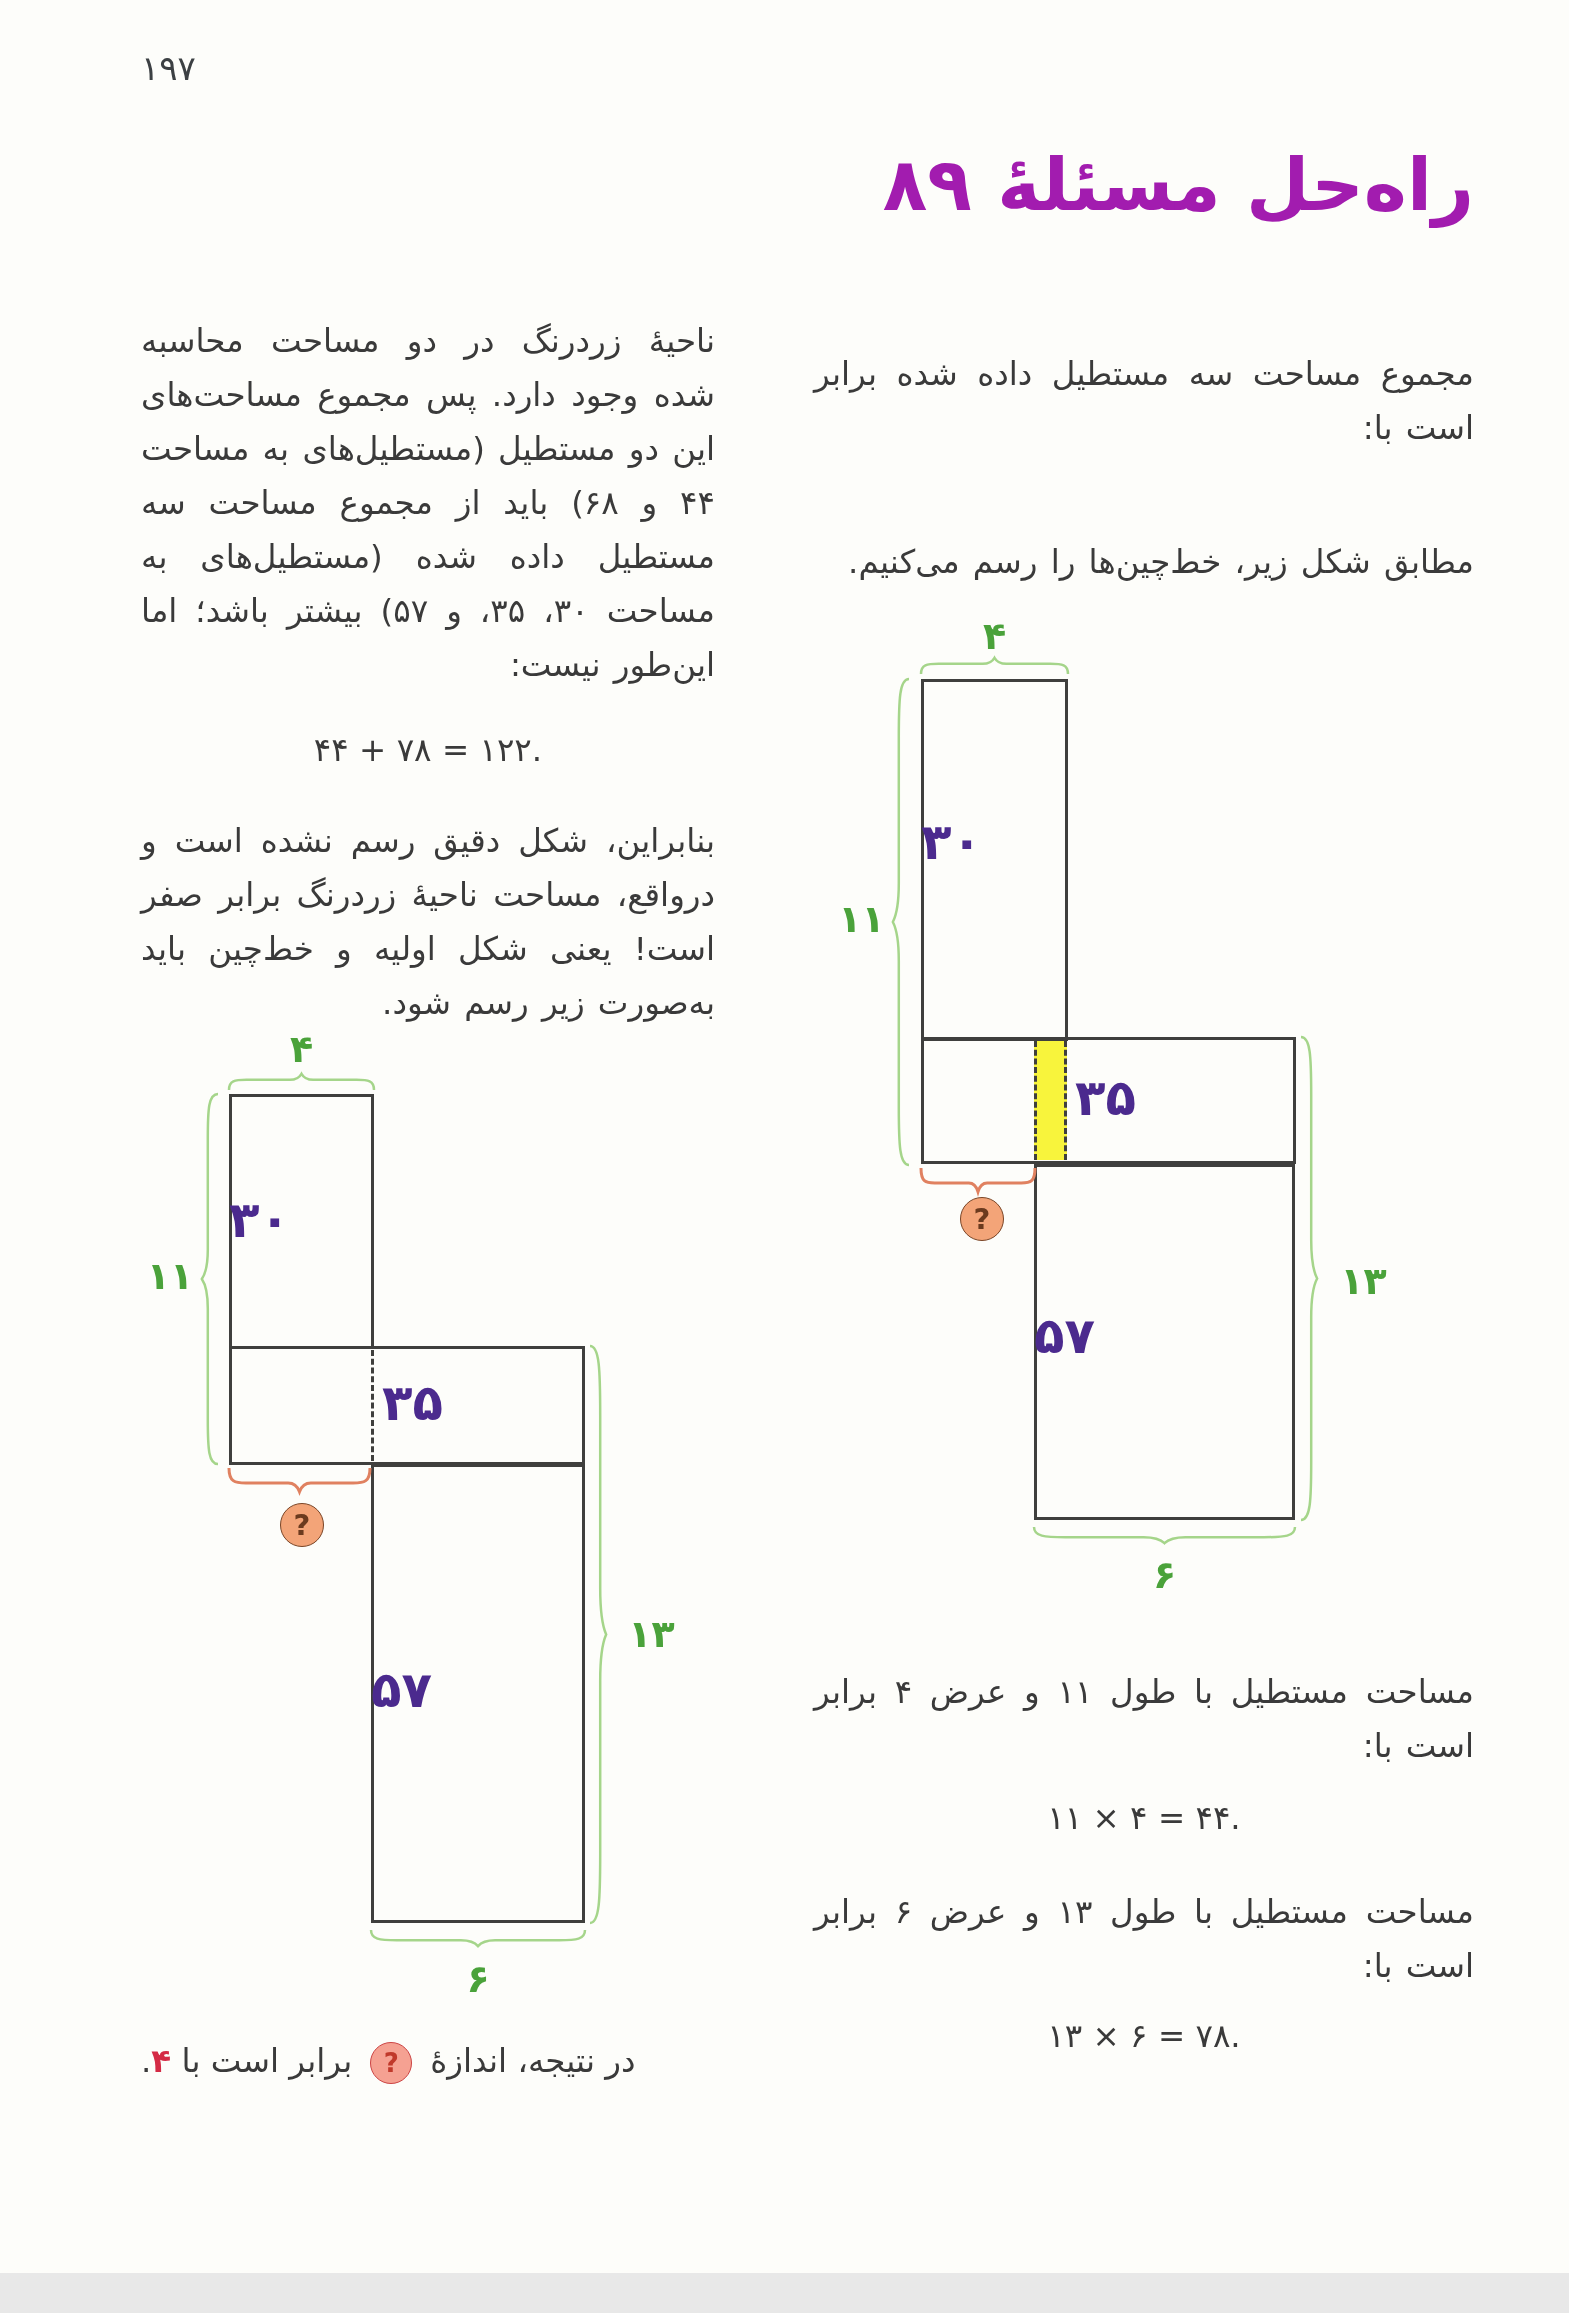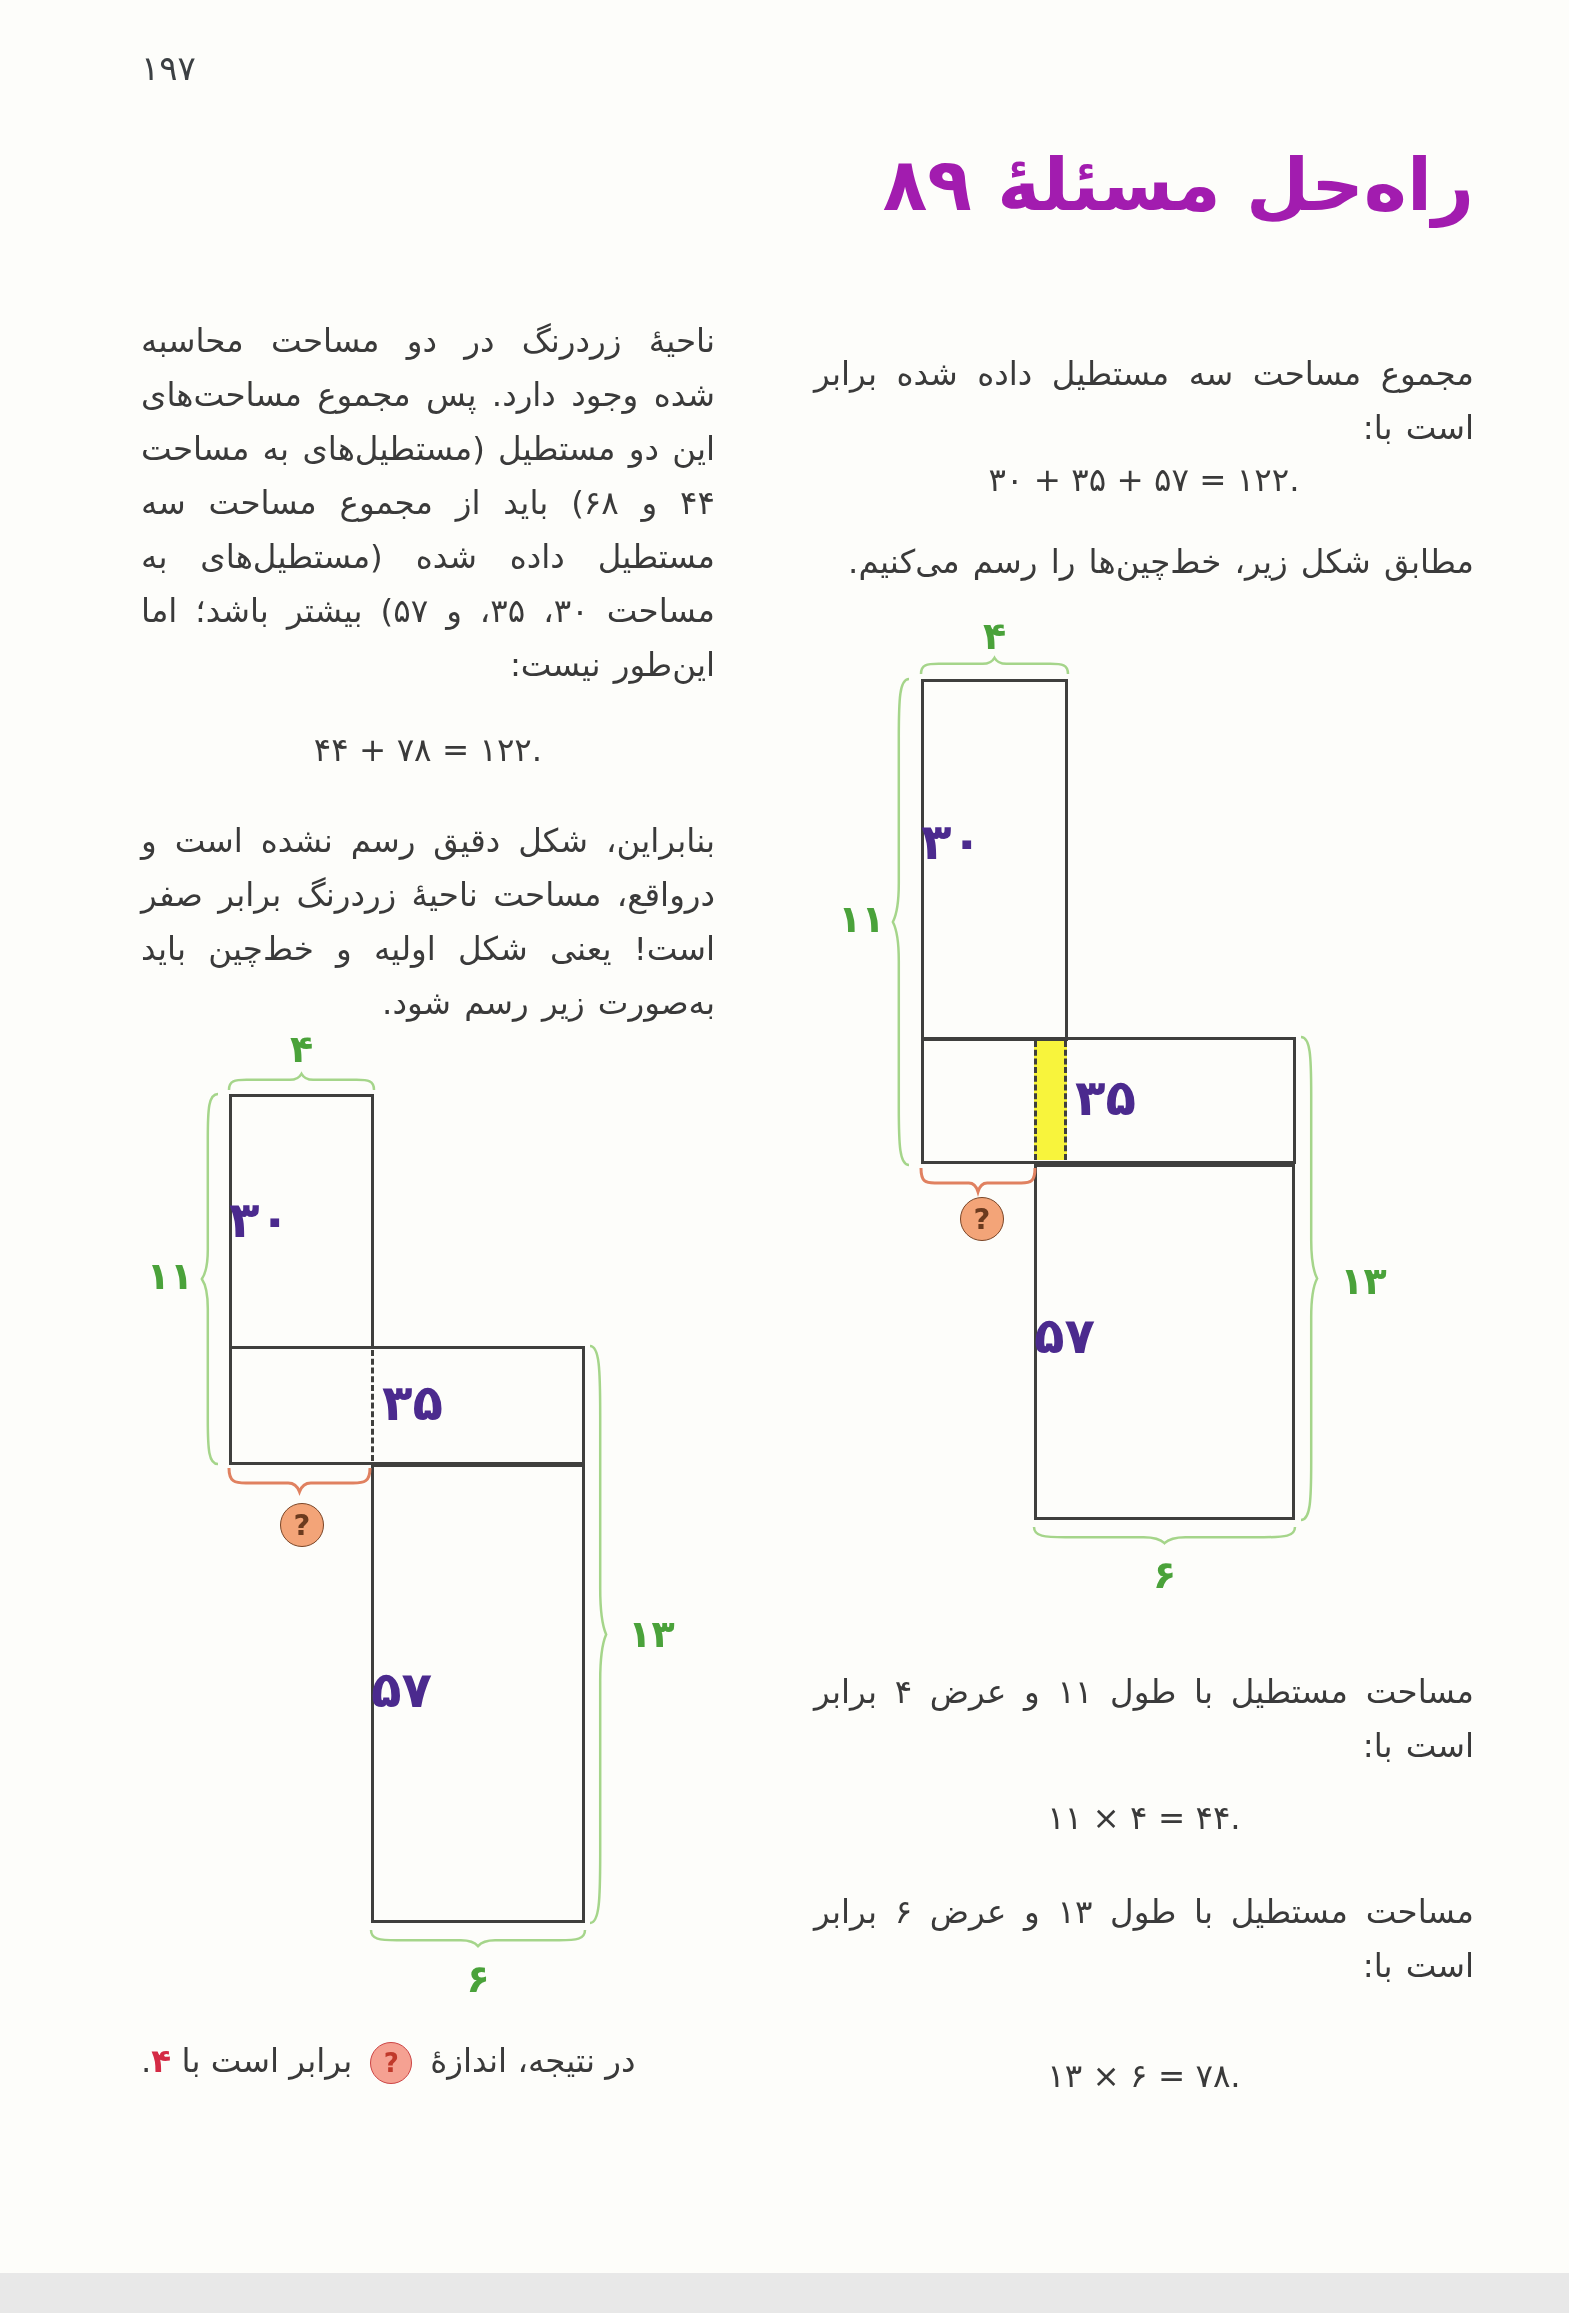--- a/index.html
+++ b/index.html
@@ -34,31 +34,30 @@
 <body>
 
 <div class="page">
 
   <div class="abs page-number" style="left:141px;top:48px;">۱۹۷</div>
 
   <div class="abs title" style="right:96px;top:141px;width:669px;">راه‌حل مسئلهٔ ۸۹</div>
 
   <div class="abs para" style="right:96px;top:314px;width:660px;margin-top:33px;">مجموع مساحت سه مستطیل داده شده برابر است با:</div>
 
-  <div class="abs formula" style="right:96px;top:461px;width:660px;">۳۰ + ۳۵ + ۵۷ = ۱۲۲.</div>
 
   <div class="abs para" style="right:96px;top:535px;width:660px;">مطابق شکل زیر، خط‌چین‌ها را رسم می‌کنیم.</div>
 
   <div class="abs para" style="right:96px;top:1665px;width:660px;margin-left:20px;">مساحت مستطیل با طول ۱۱ و عرض ۴ برابر است با:</div>
 
   <div class="abs formula" style="right:96px;top:1799px;width:660px;">۱۱ × ۴ = ۴۴.</div>
 
   <div class="abs para" style="right:96px;top:1885px;width:660px;">مساحت مستطیل با طول ۱۳ و عرض ۶ برابر است با:</div>
 
-  <div class="abs formula" style="right:96px;top:2017px;width:660px;margin-top:40px;">۱۳ × ۶ = ۷۸.</div>
+  <div class="abs formula" style="right:96px;top:2017px;width:660px;">۱۳ × ۶ = ۷۸.</div>
 
   <div class="abs para" style="left:141px;top:314px;width:574px;">ناحیهٔ زردرنگ در دو مساحت محاسبه شده وجود دارد. پس مجموع مساحت‌های این دو مستطیل (مستطیل‌های به مساحت ۴۴ و ۶۸) باید از مجموع مساحت سه مستطیل داده شده (مستطیل‌های به مساحت ۳۰، ۳۵، و ۵۷) بیشتر باشد؛ اما این‌طور نیست:</div>
 
   <div class="abs formula" style="left:141px;top:731px;width:574px;">۴۴ + ۷۸ = ۱۲۲.</div>
 
   <div class="abs para" style="left:141px;top:814px;width:574px;">بنابراین، شکل دقیق رسم نشده است و درواقع، مساحت ناحیهٔ زردرنگ برابر صفر است! یعنی شکل اولیه و خط‌چین باید به‌صورت زیر رسم شود.</div>
 
   <div class="abs conclusion" style="left:141px;top:2034px;width:574px;">
     <span>در نتیجه، اندازهٔ</span>
     <span class="qcircle-inline" style="background:#f5a192;border:1.9px solid #cc4444;color:#c0392b;">?</span>

